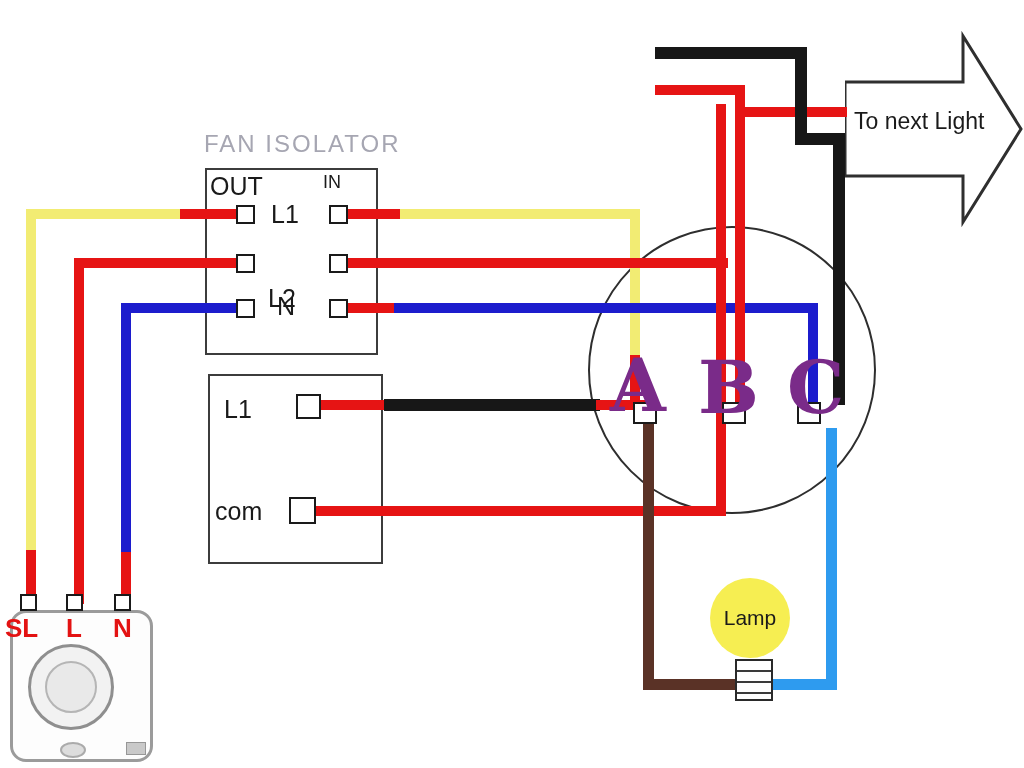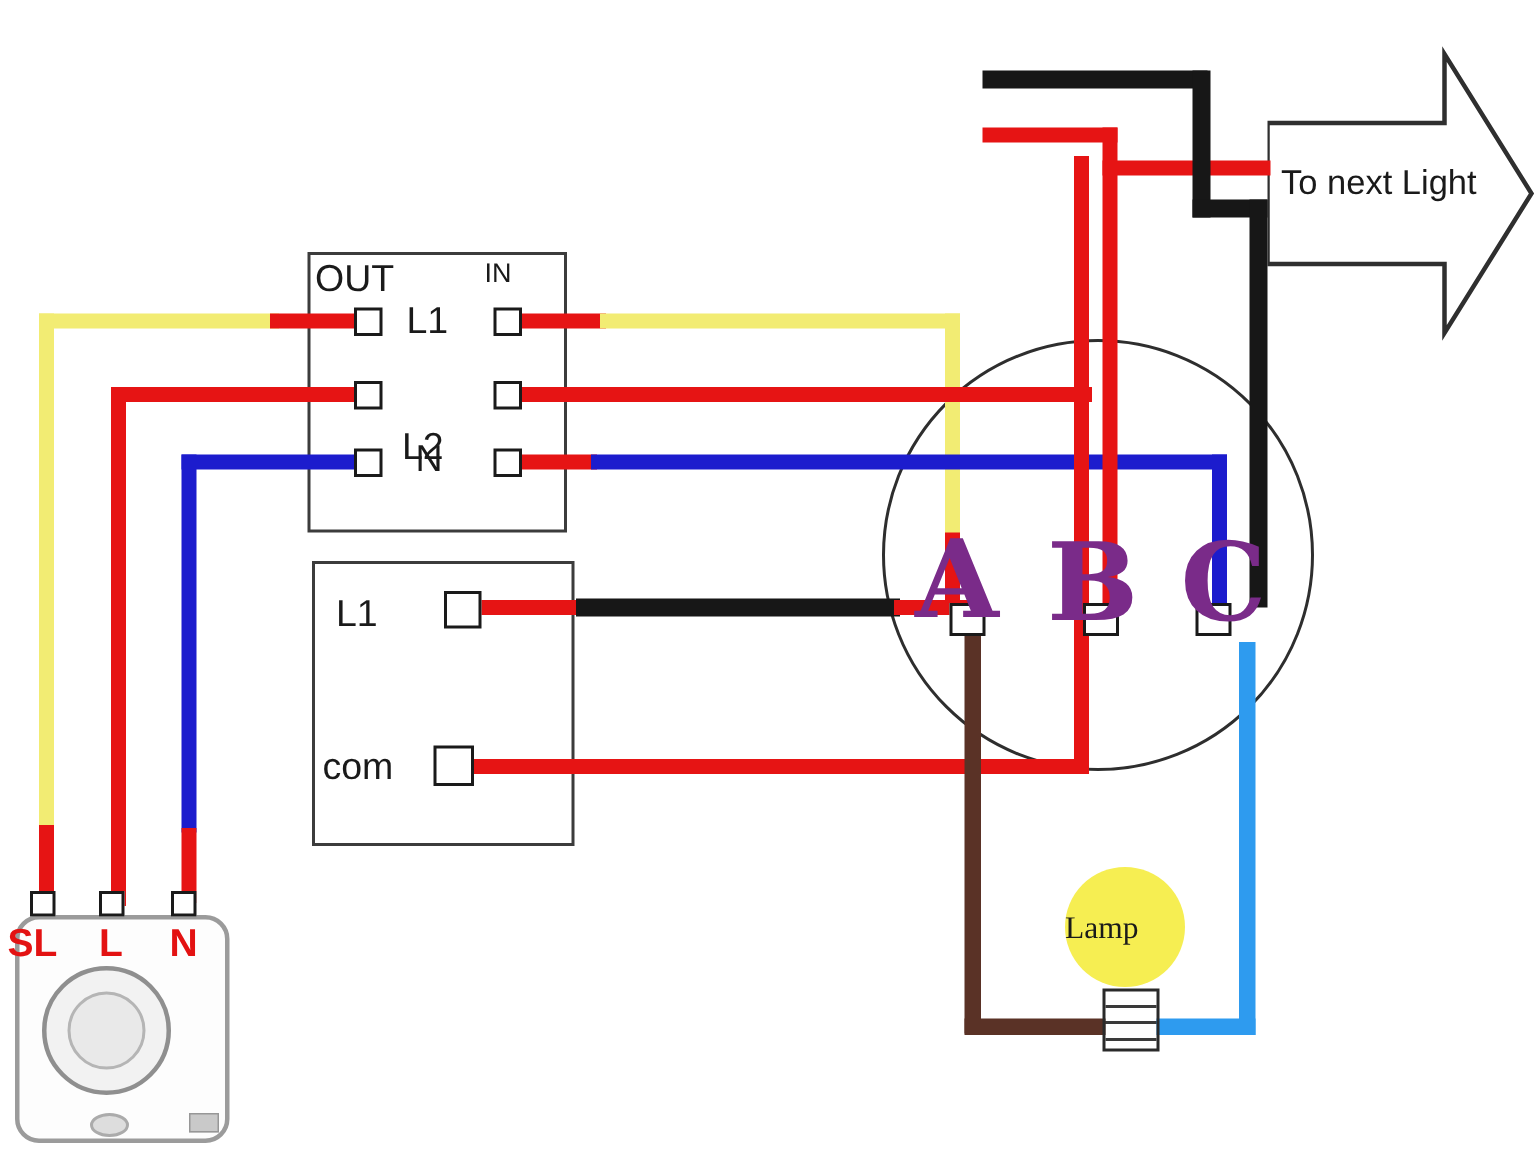--- a/index.html
+++ b/index.html
@@ -15,22 +15,22 @@
   .c-lblue{background:#2e9bef;}
   .outline-box{position:absolute;background:#ffffff;border:2px solid #3c3c3c;box-sizing:border-box;}
   .terminal{position:absolute;background:#ffffff;border:2px solid #1a1a1a;box-sizing:border-box;z-index:6;}
   .label{position:absolute;white-space:nowrap;}
   .gray-caption{color:#a6a6b2;letter-spacing:2px;}
   .rose-letter{position:absolute;font-family:"DejaVu Serif", serif;font-weight:bold;
                font-size:72px;line-height:1;color:#7a2b89;z-index:7;}
   .rose-circle{position:absolute;left:588px;top:226px;width:284px;height:284px;
                border:2px solid #2e2e2e;border-radius:50%;z-index:0;background:transparent;}
   .lamp-circle{position:absolute;left:710px;top:578px;width:80px;height:80px;border-radius:50%;
-               background:#f6ee52;display:flex;align-items:center;
-               font-size:21px;z-index:2;font-family:Liberation Serif, serif;}
+               background:#f6ee52;display:flex;align-items:center;justify-content:center;
+               font-size:21px;z-index:2;}
   .lamp-holder{position:absolute;left:735px;top:659px;width:38px;height:42px;z-index:5;
                border:2px solid #2a2a2a;box-sizing:border-box;
                background:repeating-linear-gradient(180deg,#ffffff 0 9px,#3a3a3a 9px 11px);}
   .fan-box{position:absolute;left:10px;top:610px;width:143px;height:152px;background:#fdfdfd;
            border:3px solid #9b9b9b;border-radius:16px;box-sizing:border-box;z-index:2;}
   .fan-circle-outer{position:absolute;left:28px;top:644px;width:86px;height:86px;border-radius:50%;
                     border:3px solid #8f8f8f;background:#f2f2f2;box-sizing:border-box;z-index:3;}
   .fan-circle-inner{position:absolute;left:45px;top:661px;width:52px;height:52px;border-radius:50%;
                     border:2px solid #b5b5b5;background:#e9e9e9;box-sizing:border-box;z-index:4;}
   .fan-notch{position:absolute;left:60px;top:742px;width:26px;height:16px;background:#dddddd;
@@ -46,20 +46,21 @@
 <div id="diagram">
 
   <div class="rose-circle"></div>
 
 
   <svg class="abs" style="left:845px;top:28px;z-index:1;" width="179" height="202" viewBox="0 0 179 202">
     <polygon points="0,54 118,54 118,8 176,101 118,194 118,148 0,148" fill="#ffffff" stroke="#2f2f2f" stroke-width="3"></polygon>
   </svg>
   <div class="label" style="left:854px;top:108px;font-size:23px;z-index:2;">To next Light</div>
 
+  <div class="label gray-caption" style="left:204px;top:130px;font-size:24px;">FAN ISOLATOR</div>
   <div class="outline-box" style="left:205px;top:168px;width:173px;height:187px;"></div>
   <div class="label" style="left:210px;top:172px;font-size:25px;z-index:2;">OUT</div>
   <div class="label" style="left:323px;top:172px;font-size:18px;z-index:2;">IN</div>
   <div class="label" style="left:271px;top:200px;font-size:25px;z-index:2;">L1</div>
   <div class="label" style="left:268px;top:247px;font-size:25px;z-index:2;margin-top:37px;">L2</div>
   <div class="label" style="left:277px;top:292px;font-size:25px;z-index:2;">N</div>
 
   <div class="terminal" style="left:236px;top:205px;width:19px;height:19px;"></div>
   <div class="terminal" style="left:236px;top:254px;width:19px;height:19px;"></div>
   <div class="terminal" style="left:236px;top:299px;width:19px;height:19px;"></div>

